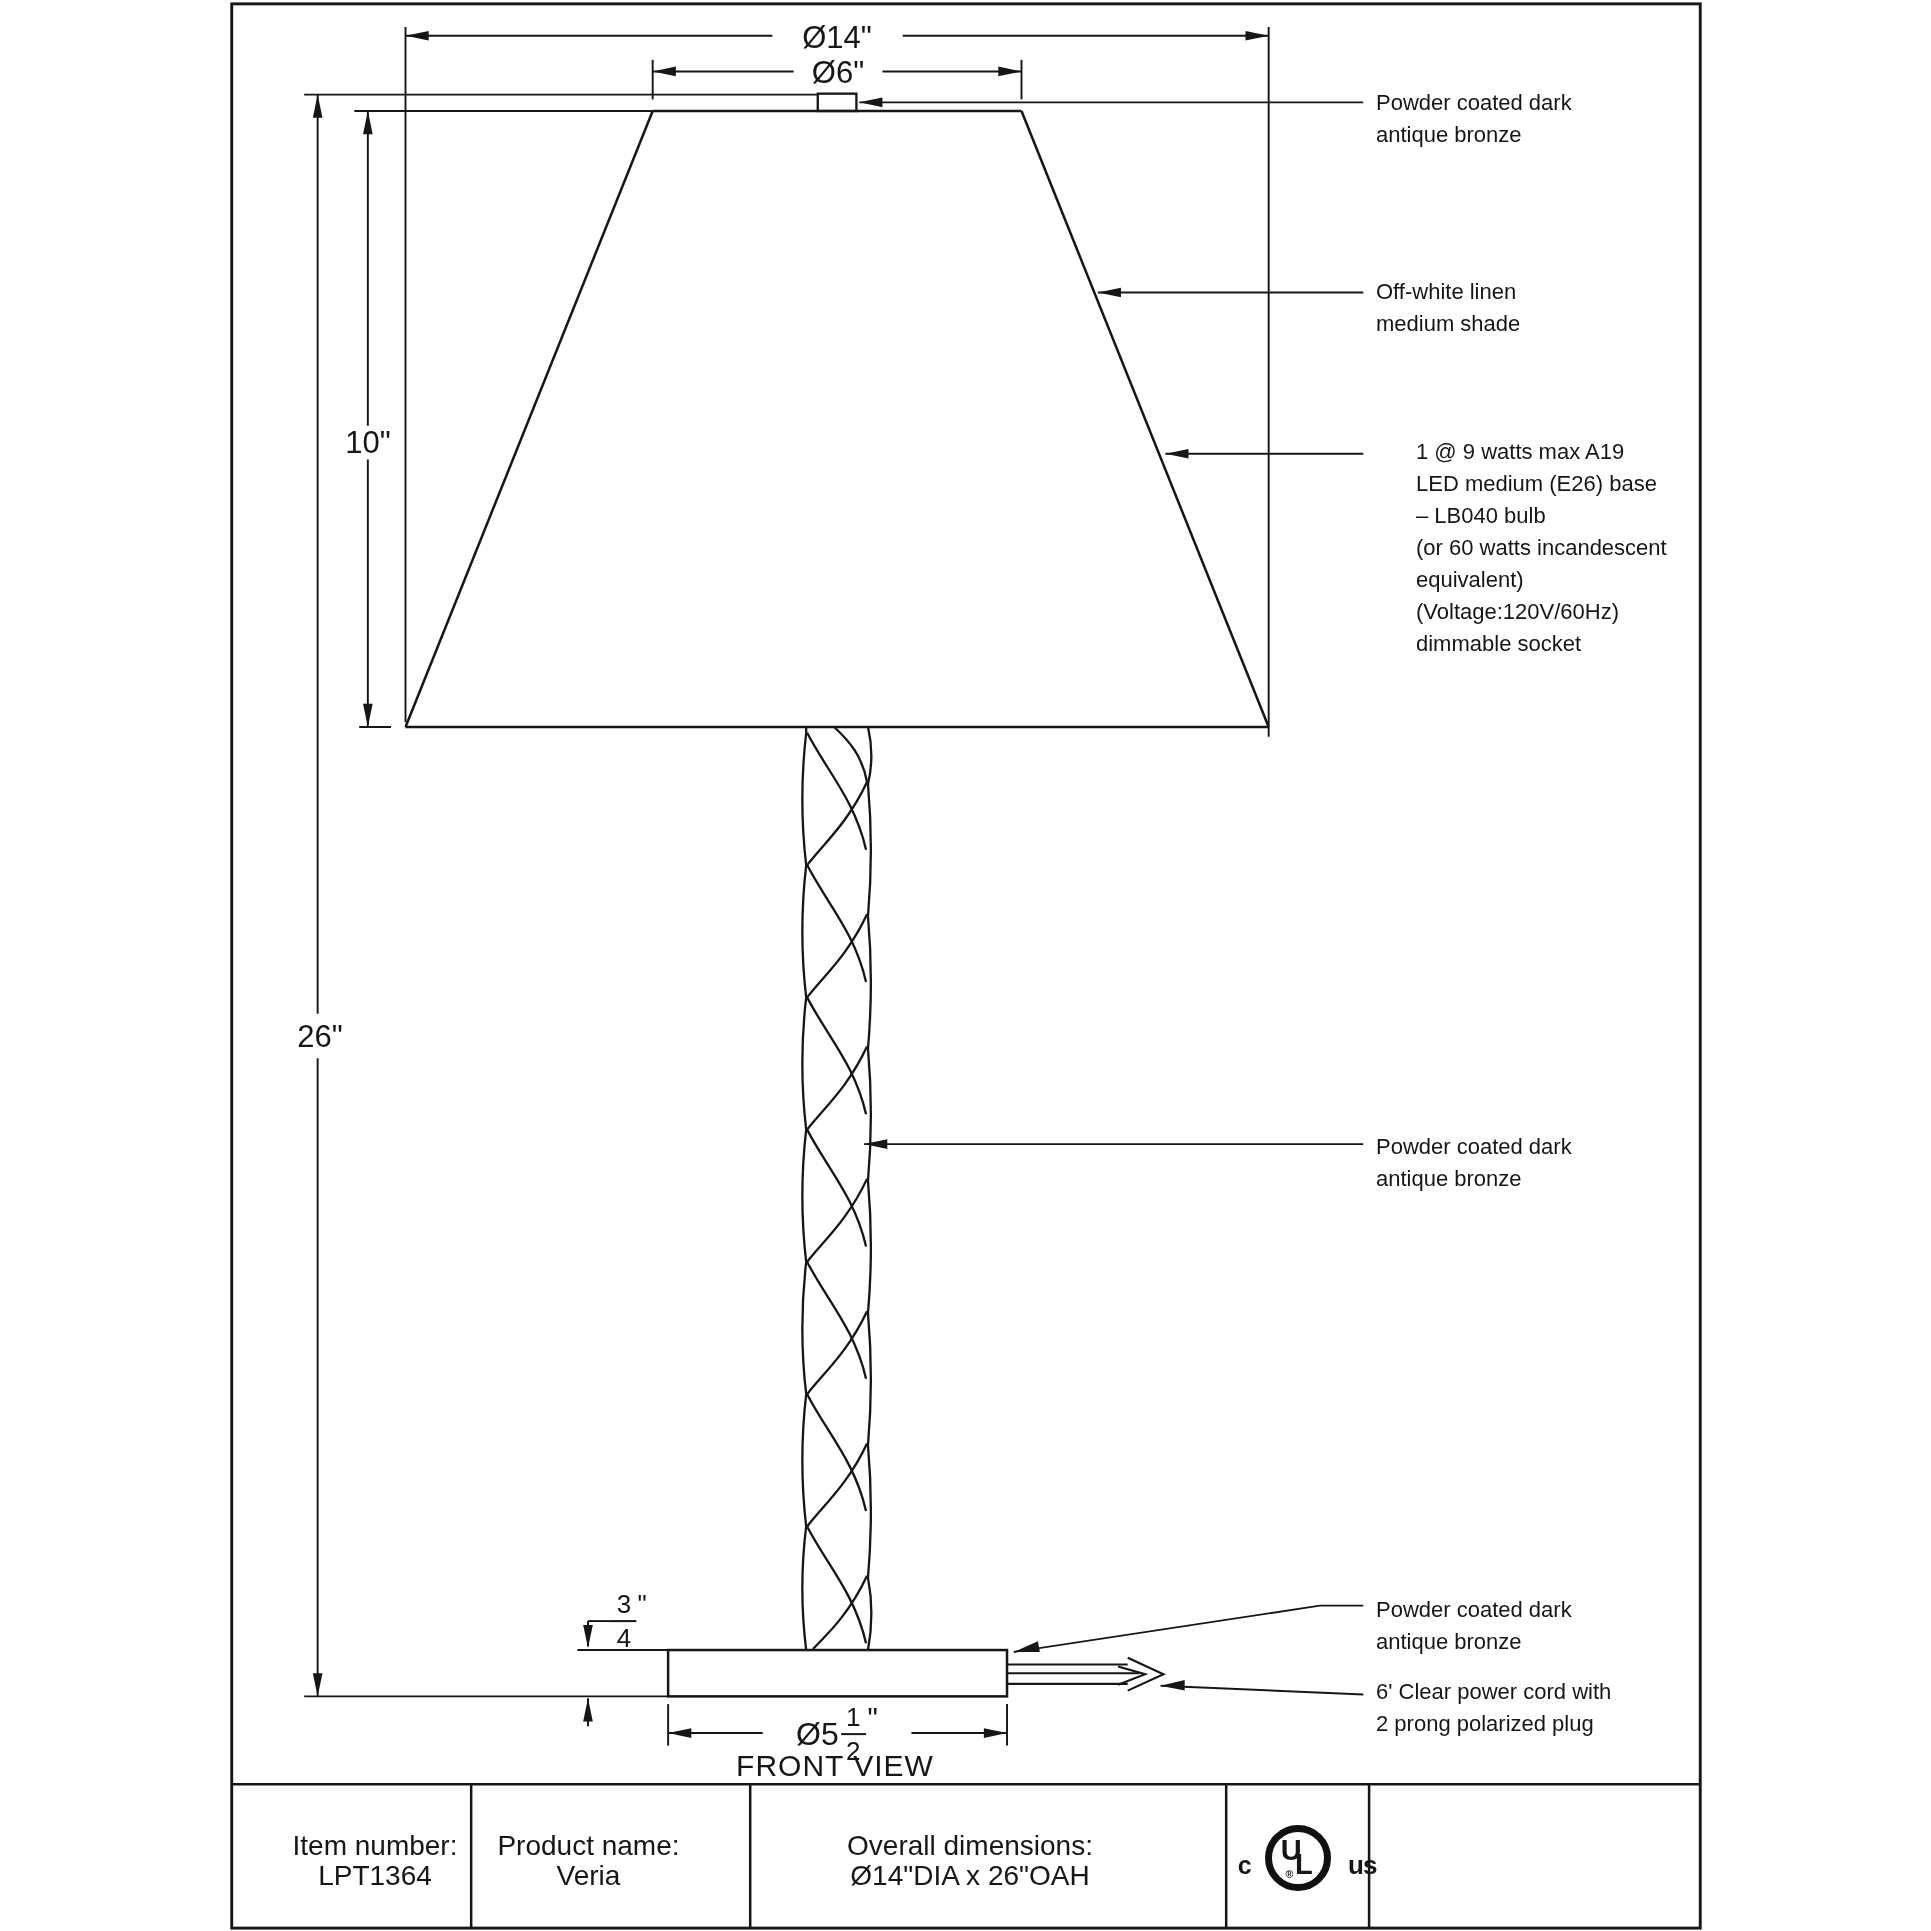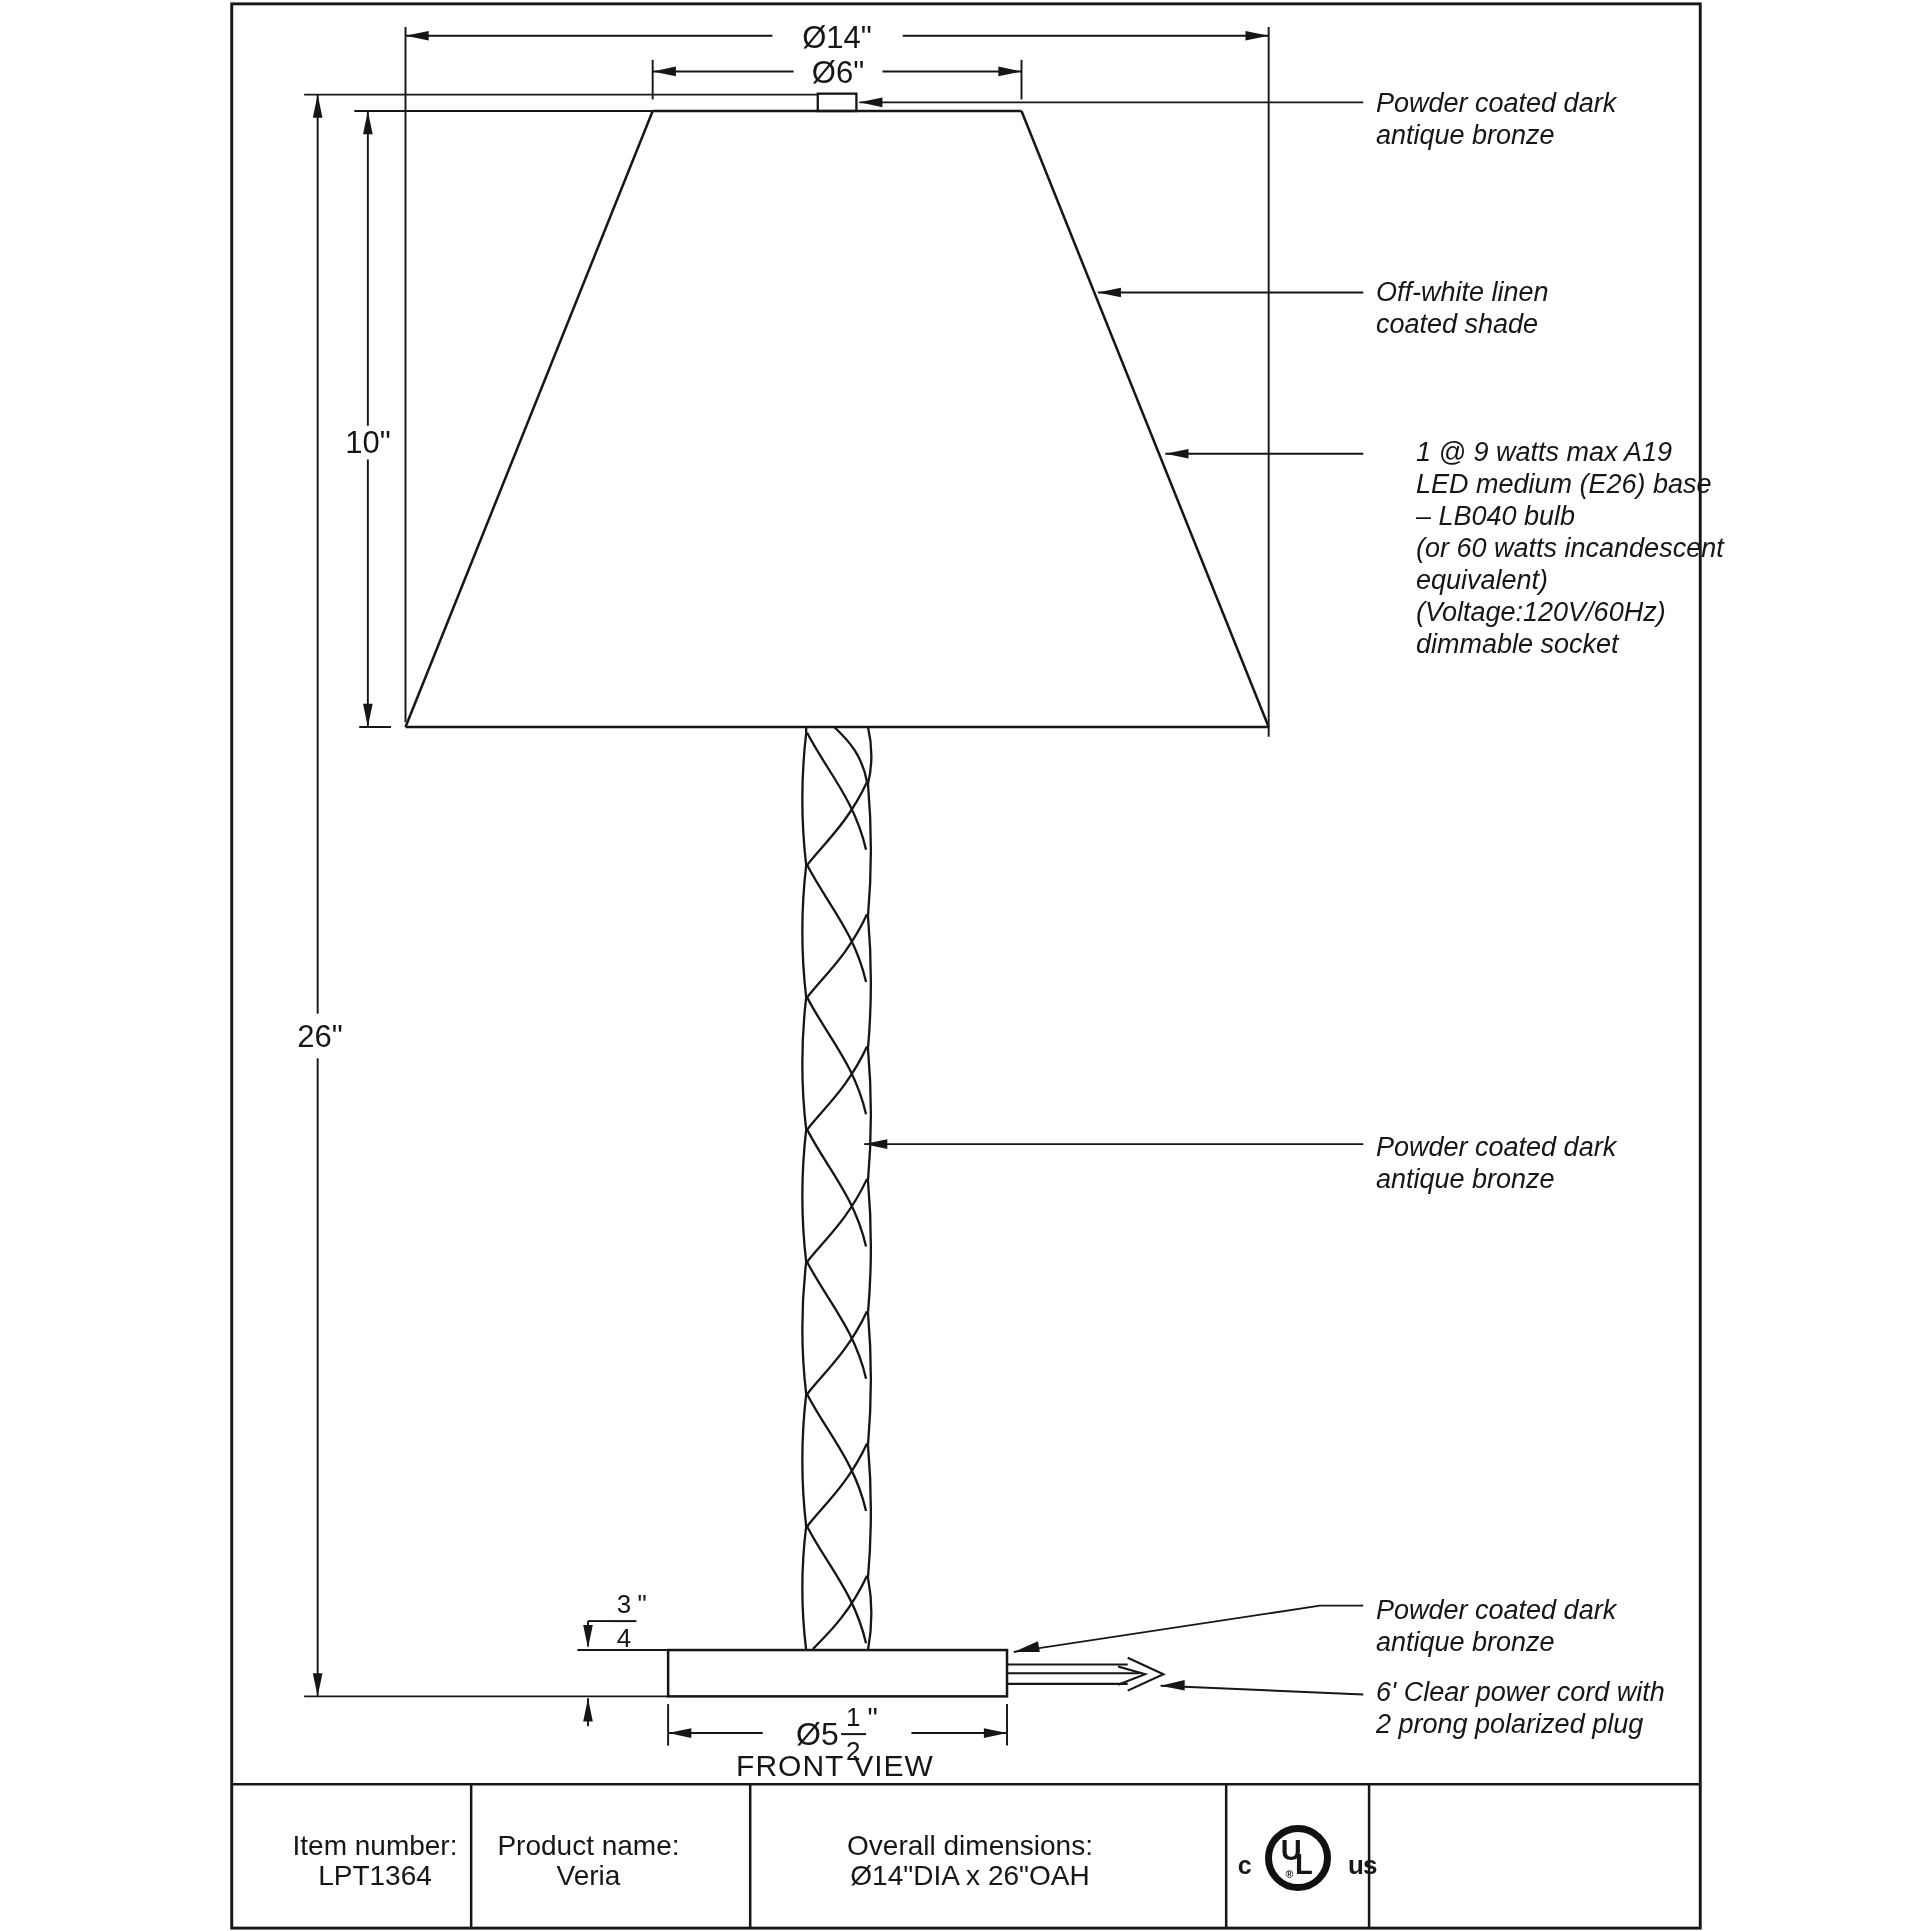--- a/index.html
+++ b/index.html
@@ -1,20 +1,20 @@
 <!DOCTYPE html>
 <html><head>
 <meta charset="utf-8">
 <style>
   html,body{margin:0;padding:0;background:#fff;}
   .sheet{position:relative;width:1931px;height:1931px;background:#fff;
          font-family:"Liberation Sans", sans-serif;color:#161616;}
   svg{position:absolute;left:0;top:0;}
   .txt{position:absolute;white-space:nowrap;}
-  .callout{font-size:27px;line-height:32px;font-style:italic;}
+  .callout{font-size:22px;line-height:32px;}
   .dim{font-size:31px;line-height:1;transform:translate(-50%,-50%);}
   .view-label{font-size:30px;letter-spacing:1px;transform:translate(-50%,-50%);}
   
   .fr{display:inline-flex;flex-direction:column;align-items:flex-start;line-height:1;}
   .fr .row{display:flex;align-items:flex-start;}
   .fr .fn{display:inline-block;width:25px;text-align:center;border-bottom:2.9px solid #161616;padding:0 0 2.9px;}
   .fr .fd{display:inline-block;width:25px;text-align:center;padding:2.9px 0 0;}
   .fr .fq{margin-left:1px;}
   .frac-sm{font-size:26px;}
   .dia-row{display:inline-flex;align-items:center;}
@@ -179,21 +179,21 @@
 
   <div class="txt view-label" style="left:835px;top:1766px;">FRONT VIEW</div>
 
   <div class="txt callout" style="left:1376px;top:87px;">
     <div>Powder coated dark</div>
     <div>antique bronze</div>
   </div>
 
   <div class="txt callout" style="left:1376px;top:276px;">
     <div>Off-white linen</div>
-    <div>coated shade</div>
+    <div>medium shade</div>
   </div>
 
   <div class="txt callout" style="left:1416px;top:436px;">
     <div>1 @ 9 watts max A19</div>
     <div>LED medium (E26) base</div>
     <div>– LB040 bulb</div>
     <div>(or 60 watts incandescent</div>
     <div>equivalent)</div>
     <div>(Voltage:120V/60Hz)</div>
     <div>dimmable socket</div>

